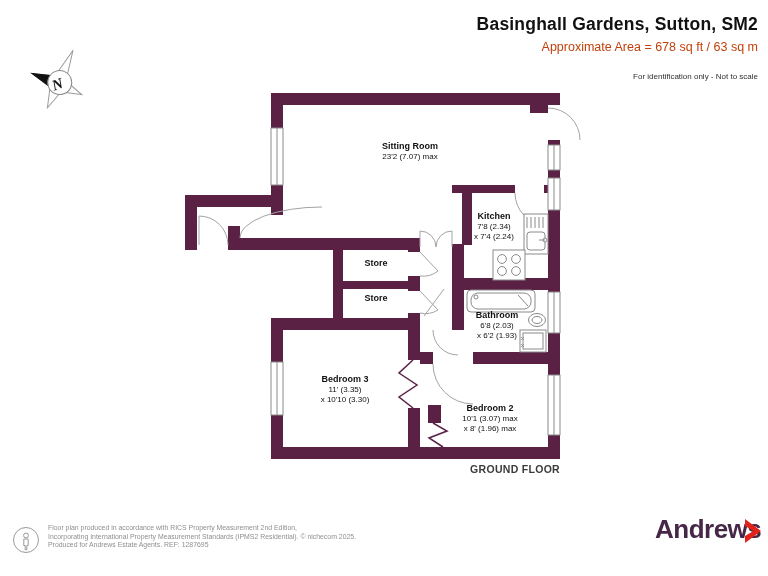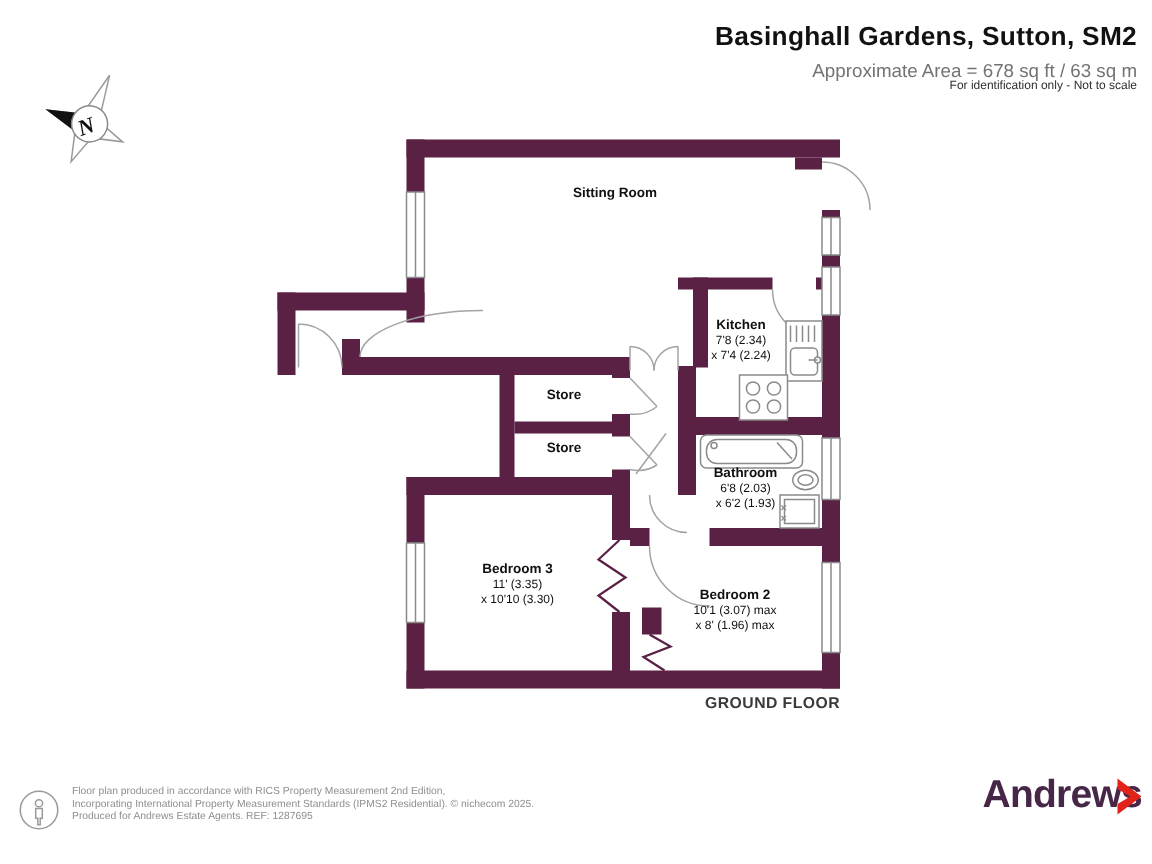--- a/index.html
+++ b/index.html
@@ -1,22 +1,22 @@
 <!DOCTYPE html>
 <html><head>
 <meta charset="utf-8">
 <style>
   html,body{margin:0;padding:0;background:#fff;}
   #page{position:relative;width:768px;height:576px;background:#fff;overflow:hidden;
         font-family:"Liberation Sans", sans-serif;}
   
   .hdr{position:absolute;right:10px;text-align:right;color:#111;}
   #title{top:14px;font-size:17.5px;font-weight:bold;letter-spacing:.2px;}
-  #area{top:40px;font-size:12.5px;color:#737373;}
-  #note{top:52px;font-size:8px;color:#2e2e2e;padding-left:24px;}
+  #area{top:40px;font-size:12.5px;color:#c2410c;}
+  #note{top:72px;font-size:8px;color:#2e2e2e;padding-left:24px;}
   
   #plan{position:absolute;left:0;top:0;}
   
   .room-label{position:absolute;text-align:center;color:#111;line-height:10.5px;}
   .rname{font-size:9px;font-weight:bold;}
   .rdim{font-size:8px;}
   #ground-floor{position:absolute;left:400px;top:463px;width:160px;text-align:right;
                 font-size:10.5px;font-weight:bold;color:#3a3a3a;letter-spacing:.3px;}
   
   #footer{position:absolute;left:12px;top:524px;width:430px;color:#8f8f8f;font-size:6.9px;line-height:8.6px;}
@@ -160,22 +160,23 @@
         <path d="M 521,344 l 3,3 m 0,-3 l -3,3" stroke-width=".8"></path>
       </g>
 
       <g>
         <ellipse cx="537" cy="320" rx="8.5" ry="6.5"></ellipse>
         <ellipse cx="537" cy="320" rx="5" ry="3.5"></ellipse>
       </g>
     </g>
   </svg>
 
-  <div class="room-label" style="left:320px;top:123px;width:180px;">
+  <div class="room-label" style="left:320px;top:141px;width:180px;">
     <div class="rname">Sitting Room</div>
+    <div class="rdim">23'2 (7.07) max</div>
   </div>
   <div class="room-label" style="left:458px;top:211px;width:72px;text-align:center;">
     <div class="rname">Kitchen</div>
     <div class="rdim">7'8 (2.34)</div>
     <div class="rdim">x 7'4 (2.24)</div>
   </div>
   <div class="room-label" style="left:345px;top:258px;width:62px;">
     <div class="rname">Store</div>
   </div>
   <div class="room-label" style="left:345px;top:293px;width:62px;">
@@ -184,21 +185,21 @@
   <div class="room-label" style="left:452px;top:310px;width:90px;">
     <div class="rname">Bathroom</div>
     <div class="rdim">6'8 (2.03)</div>
     <div class="rdim">x 6'2 (1.93)</div>
   </div>
   <div class="room-label" style="left:280px;top:374px;width:130px;">
     <div class="rname">Bedroom 3</div>
     <div class="rdim">11' (3.35)</div>
     <div class="rdim">x 10'10 (3.30)</div>
   </div>
-  <div class="room-label" style="left:428px;top:391px;width:124px;">
+  <div class="room-label" style="left:428px;top:403px;width:124px;">
     <div class="rname">Bedroom 2</div>
     <div class="rdim">10'1 (3.07) max</div>
     <div class="rdim">x 8' (1.96) max</div>
   </div>
 
   <div id="ground-floor">GROUND FLOOR</div>
 
   <div id="footer">
     <svg id="footer-icon" width="28" height="28" viewBox="0 0 28 28">
       <circle cx="14" cy="14" r="12.5" fill="none" stroke="#9a9a9a" stroke-width="1"></circle>

